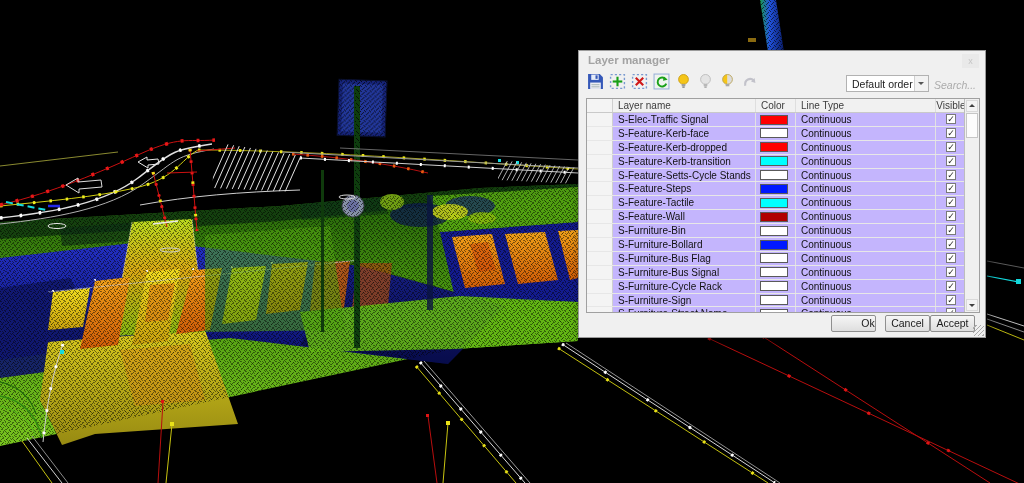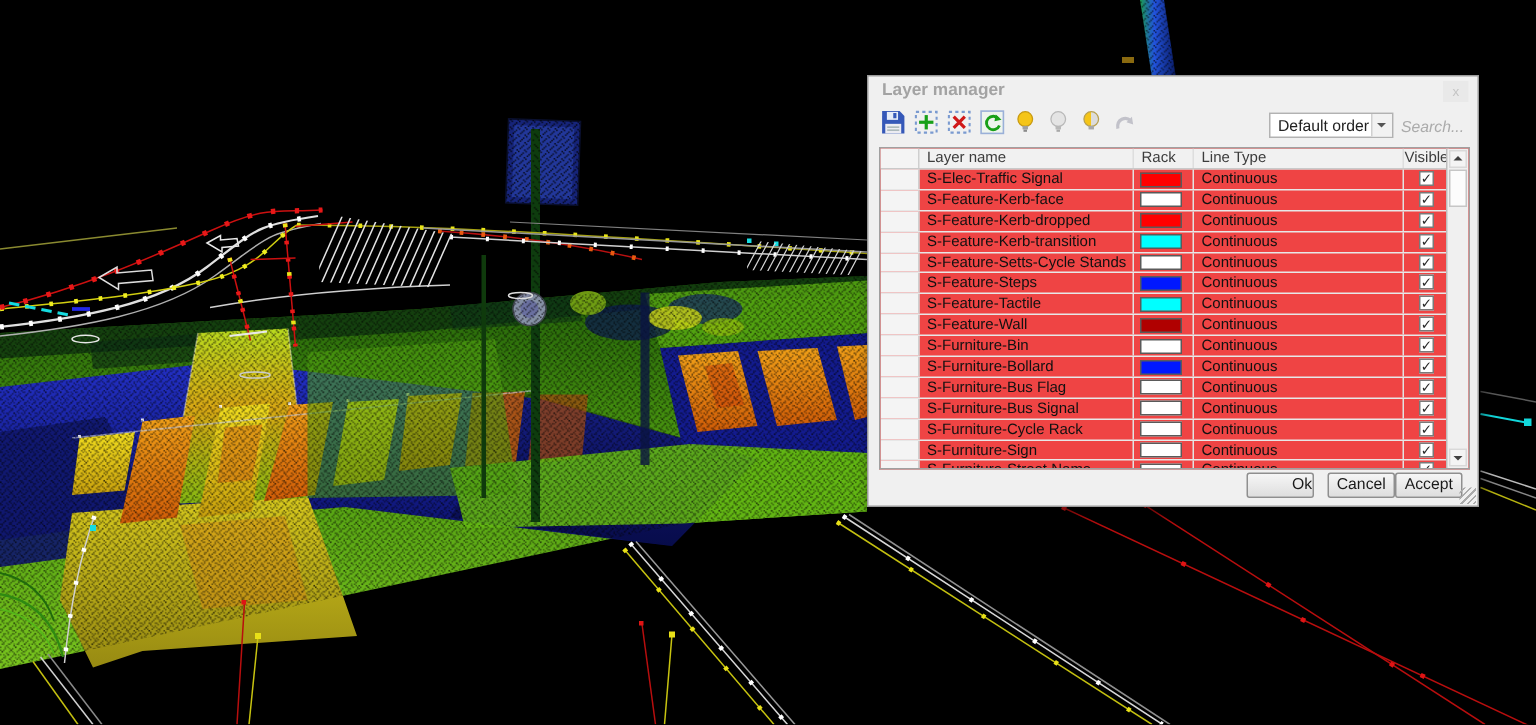--- a/index.html
+++ b/index.html
@@ -22,21 +22,21 @@
   .combo .arr{position:absolute;right:0;top:0;width:13px;height:15px;background:#f2f2f2;
        border-left:1px solid #d0d0d0;}
   .combo .arr:after{content:"";position:absolute;left:3px;top:6px;border:3.5px solid transparent;
        border-top-color:#555;}
   .searchbox{position:absolute;left:355px;top:24px;width:48px;height:17px;}
   .searchbox input{width:100%;height:100%;border:none;background:transparent;outline:none;
        font-size:10.5px;font-style:italic;color:#333;padding:0;font-family:inherit;}
   .searchbox input::placeholder{color:#ababab;font-style:italic;}
 
   
-  .grid{position:absolute;left:7px;top:47px;width:394px;height:215px;background:#ef4444;
+  .grid{position:absolute;left:7px;top:47px;width:394px;height:215px;background:#c4b5fd;
        border:1px solid #a0a0a0;box-sizing:border-box;overflow:hidden;}
   .ghead,.trow{display:flex;width:379px;}
   .ghead{height:14px;background:#f1f1f1;border-bottom:1px solid #c9c9c9;box-sizing:border-box;}
   .ghead div{font-size:10px;color:#3c3c3c;padding:1px 0 0 5px;box-sizing:border-box;
        border-right:1px solid #dedede;}
   .trow{height:13.9px;border-bottom:1px solid #e7e7e7;box-sizing:border-box;}
   .trow>div{box-sizing:border-box;border-right:1px solid #e2e2e2;font-size:10px;color:#111;
        padding-left:5px;white-space:nowrap;overflow:hidden;}
   .c-sel{width:26px;background:#f4f4f4;border-right:1px solid #cfcfcf !important;}
   .c-name{width:143px;padding-top:1px;}
@@ -391,21 +391,21 @@
     <span class="arr"></span>
   </div>
   <div class="searchbox">
     <input type="text" placeholder="Search..." style="">
   </div>
 
   <div class="grid">
     <div class="ghead">
       <div class="c-sel"></div>
       <div class="c-name">Layer name</div>
-      <div class="c-color">Rack</div>
+      <div class="c-color">Color</div>
       <div class="c-line">Line Type</div>
       <div class="c-vis">Visible</div>
     </div>
     <div>
   <div class="trow">
     <div class="c-sel"></div>
     <div class="c-name">S-Elec-Traffic Signal</div>
     <div class="c-color">
       <span class="swatch" style="background: rgb(255, 0, 0);"></span>
     </div>

